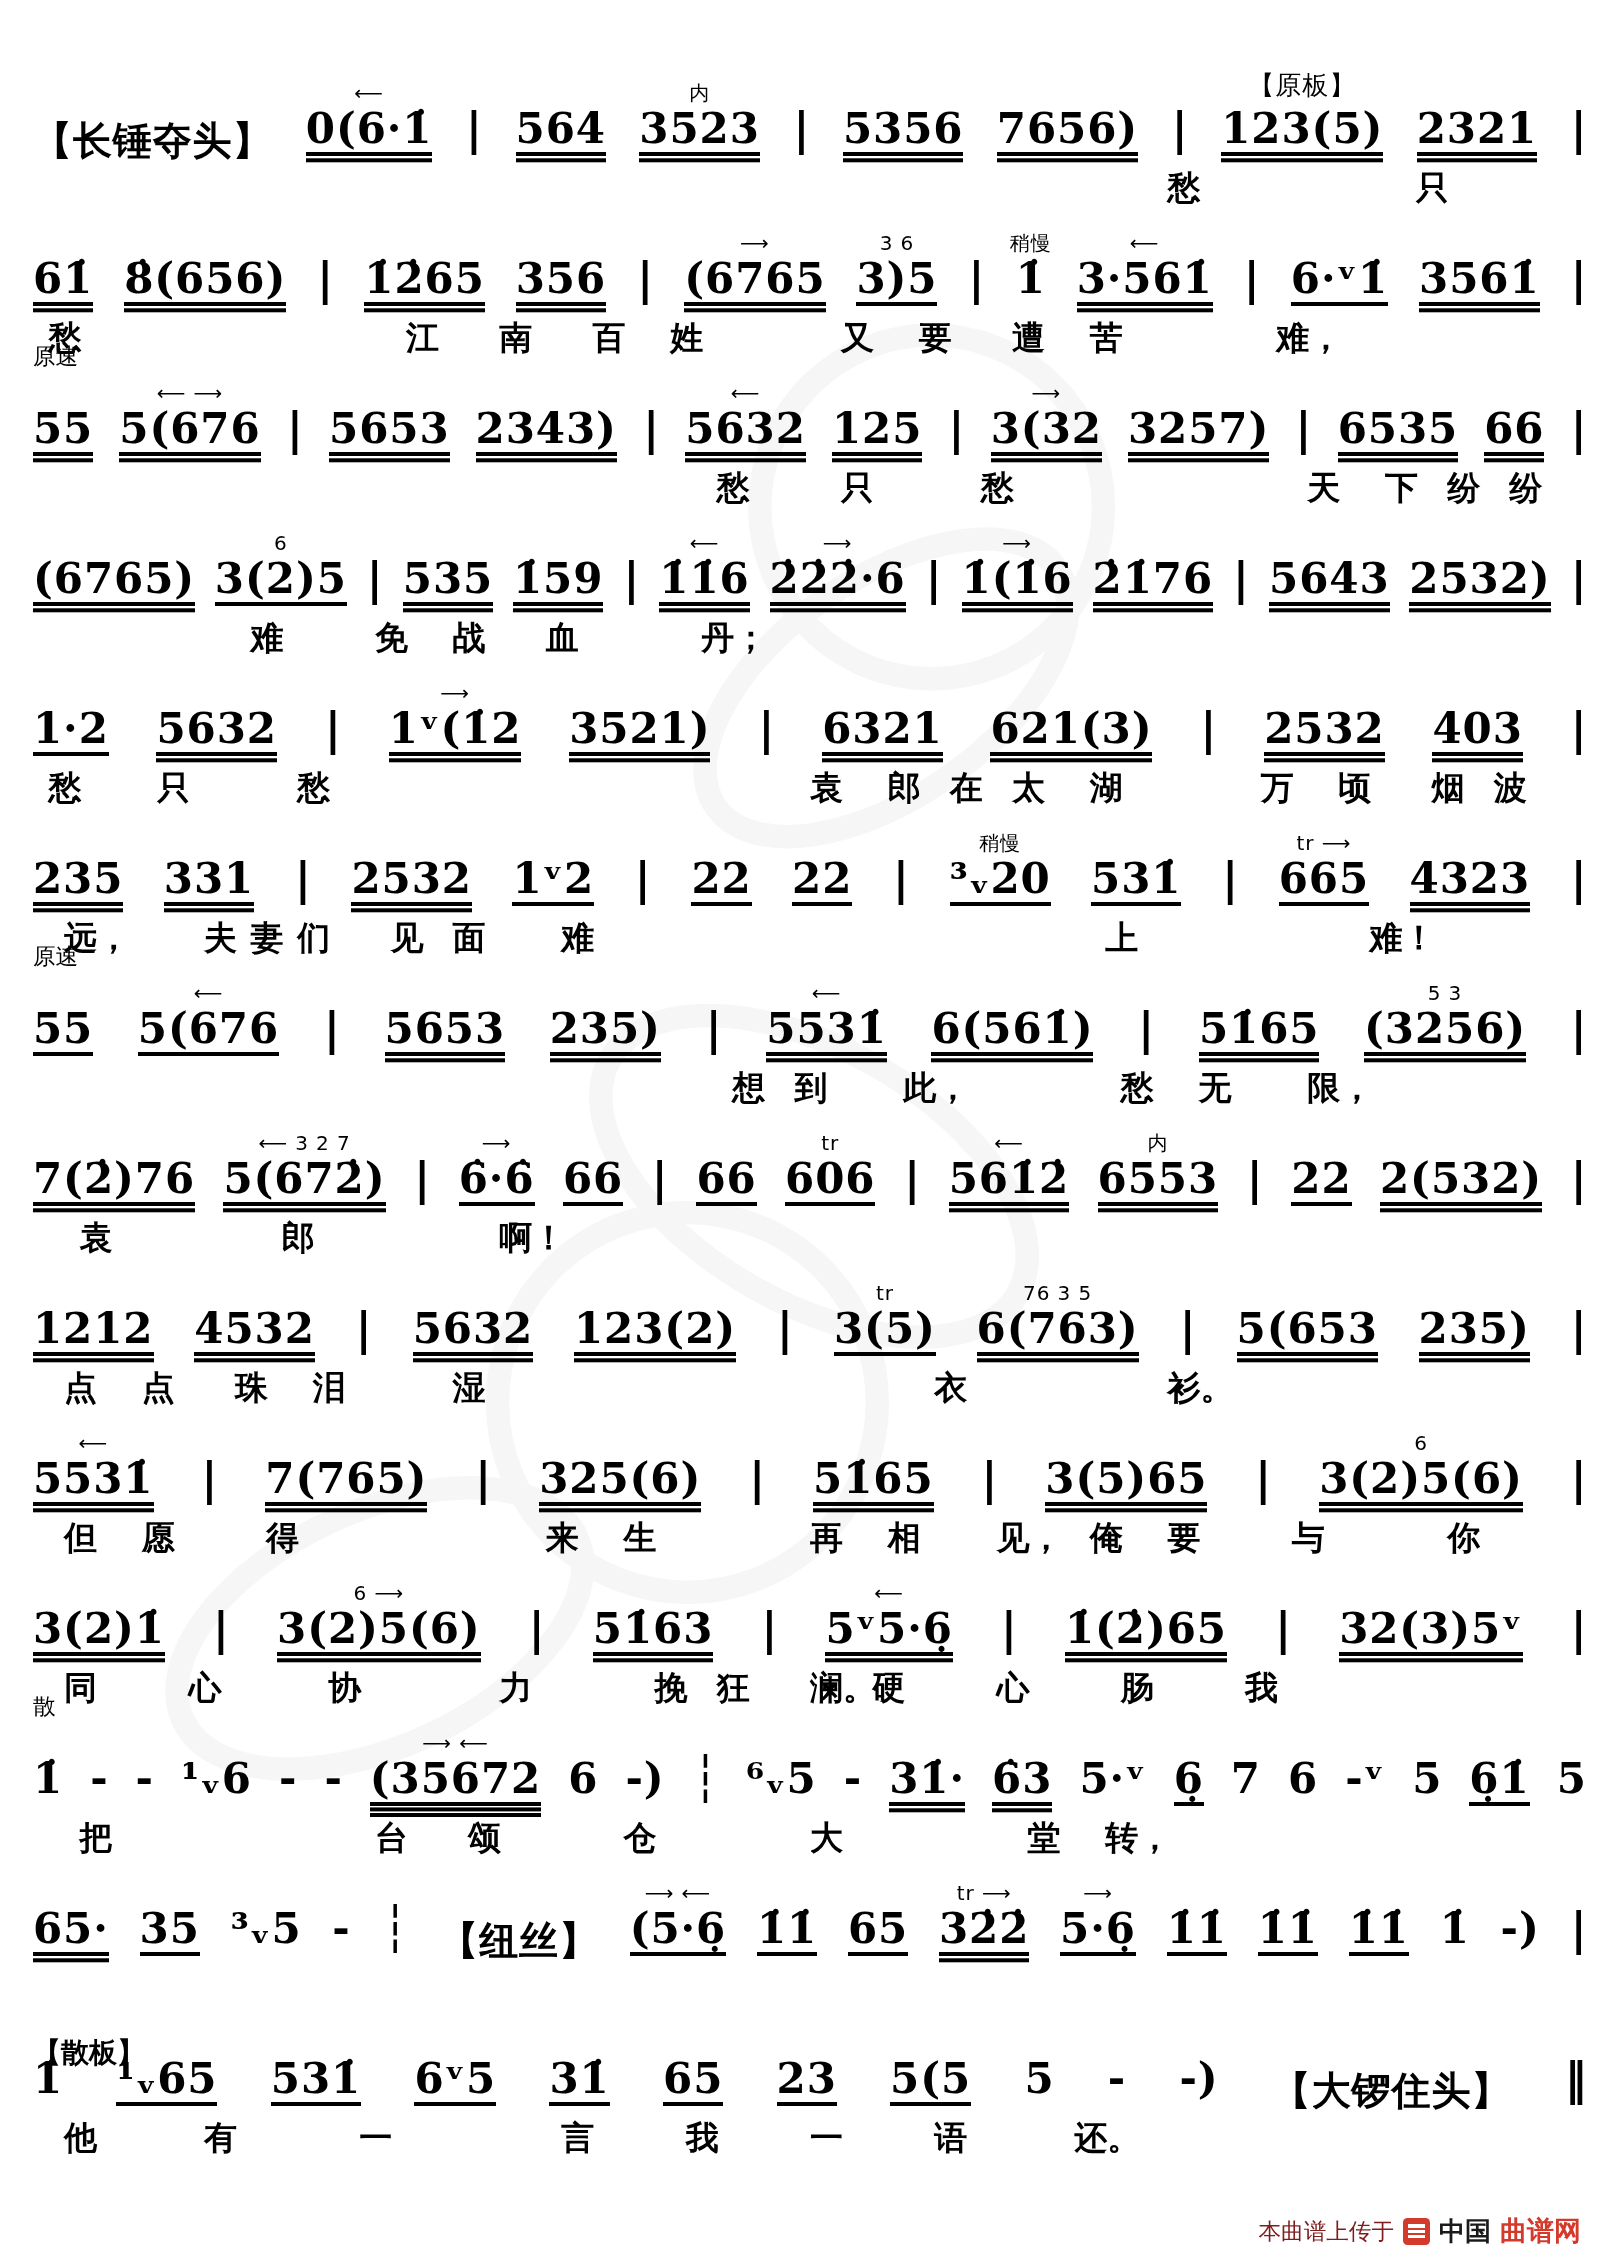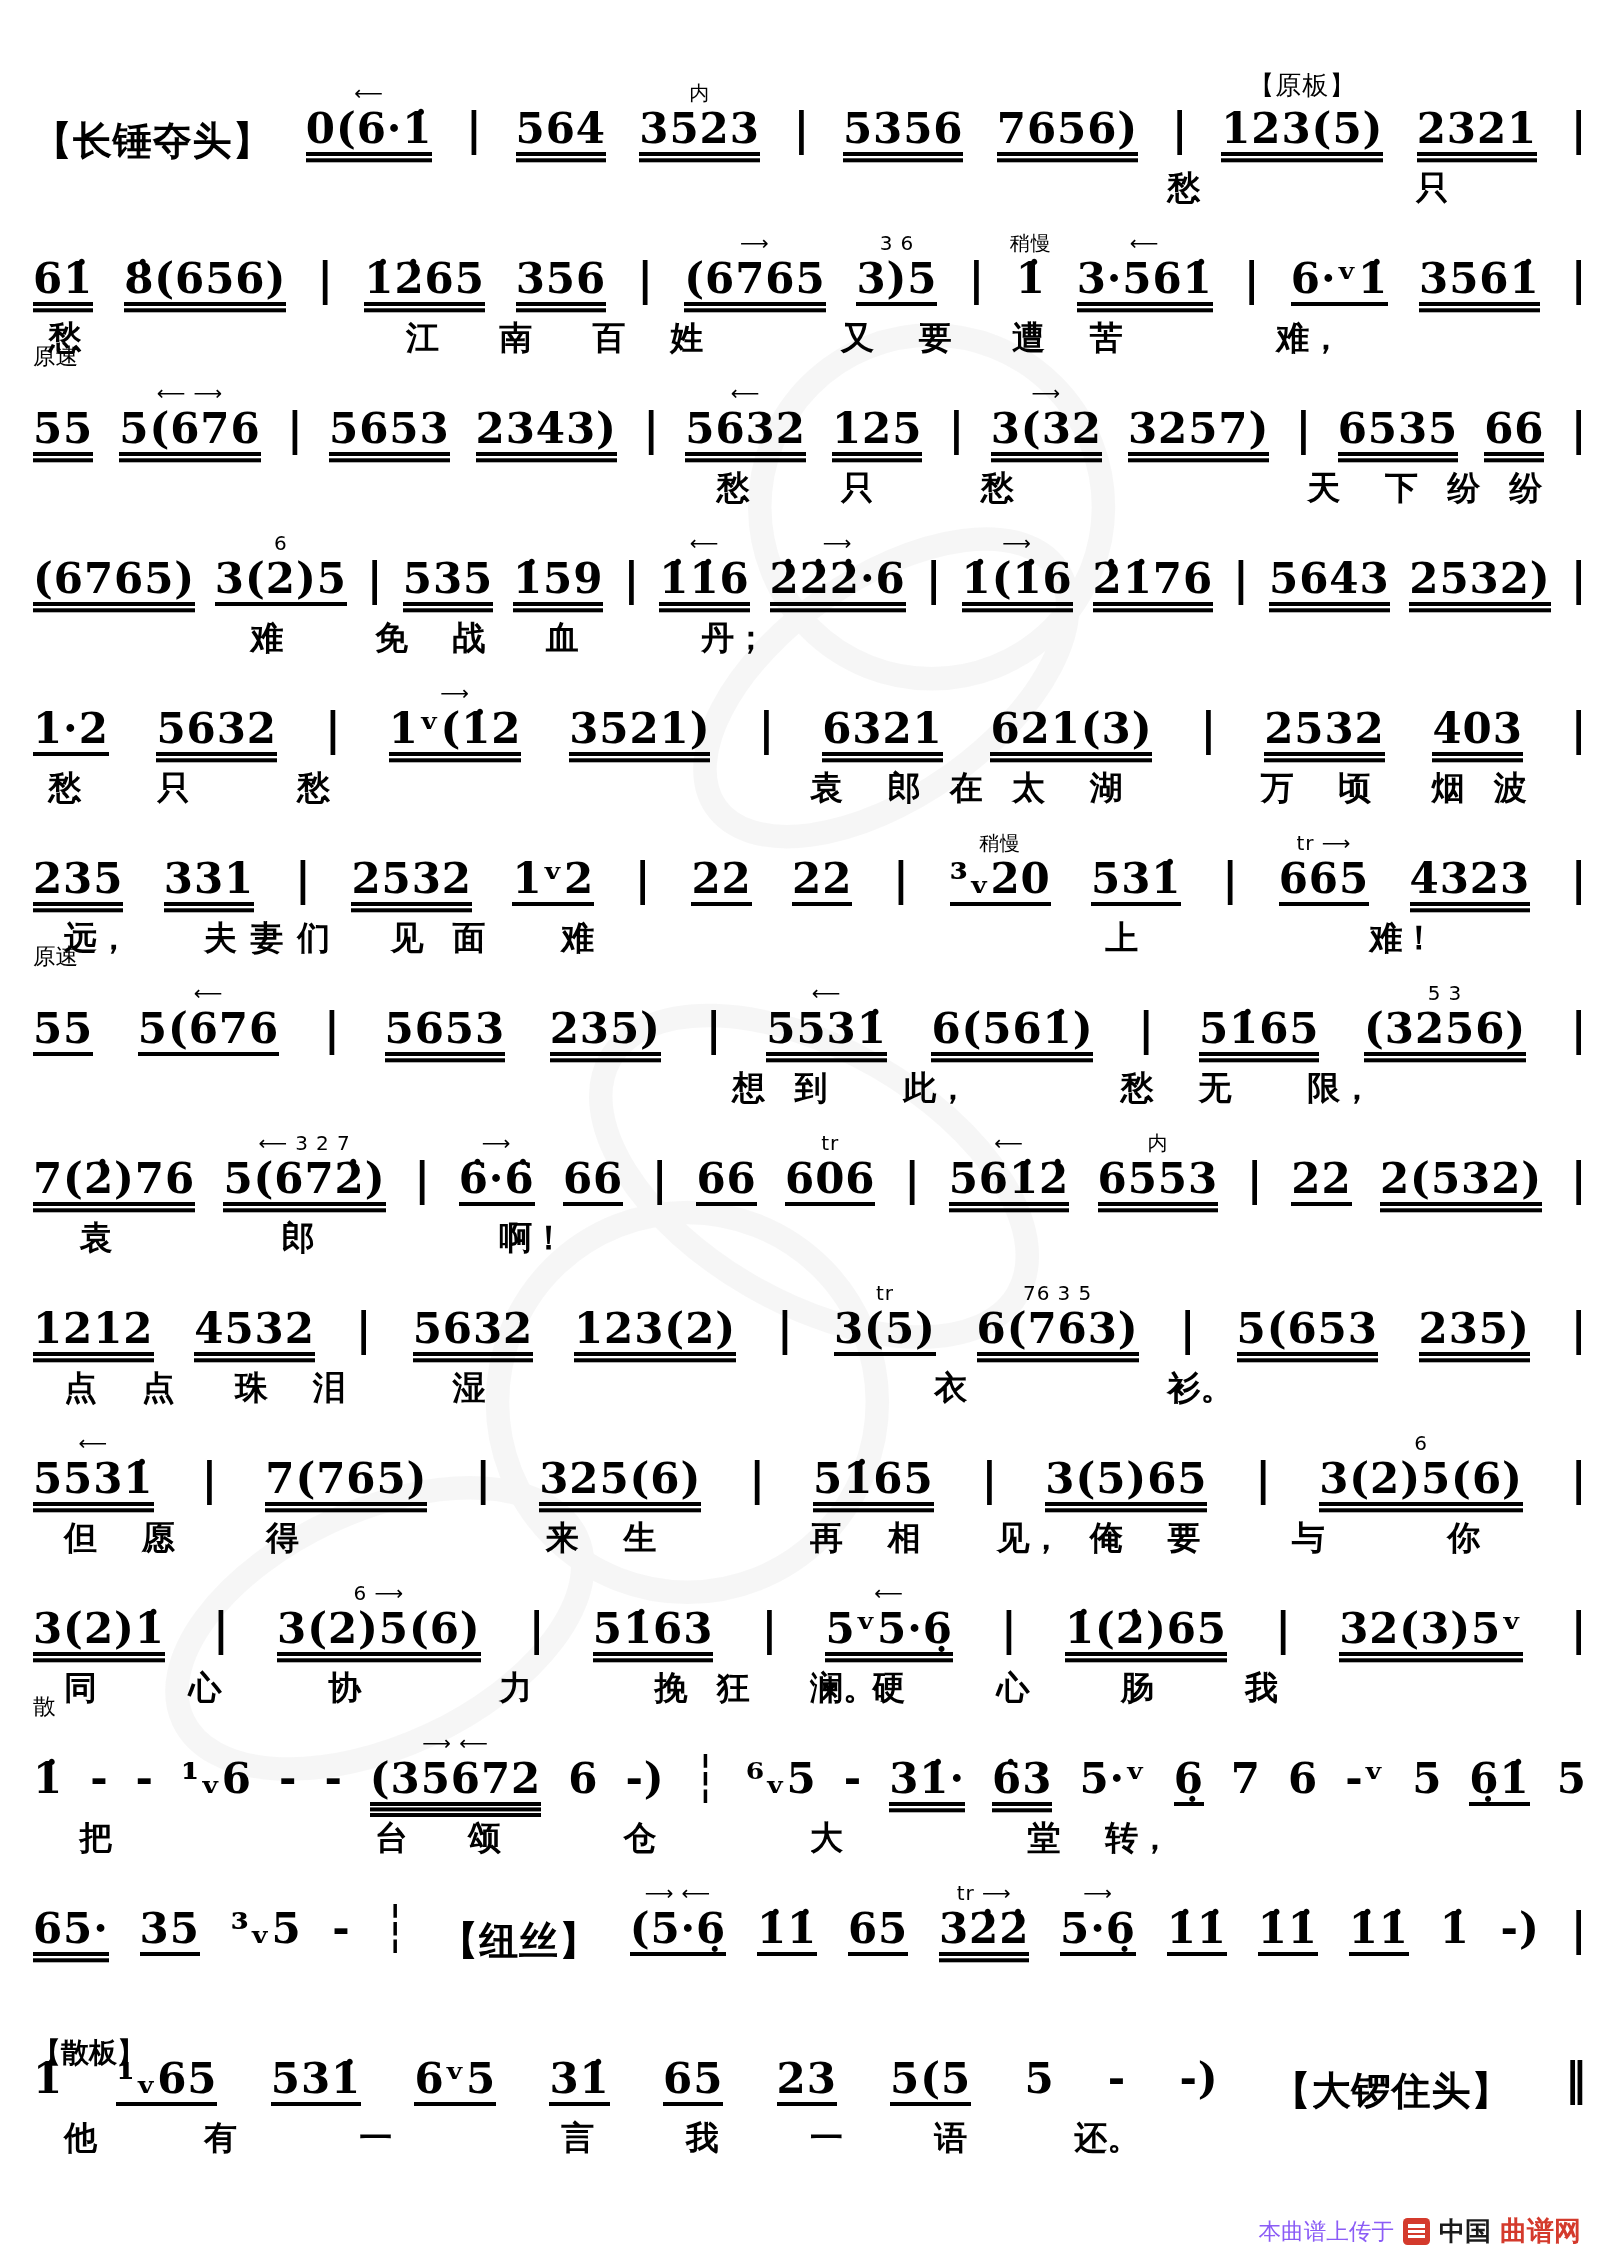--- a/index.html
+++ b/index.html
@@ -50,21 +50,21 @@
   .lbl .txt{padding-bottom:3.6px;}
   .lyrics{position:relative;height:51px;margin-top:1.8px;}
   .lyrics span{
     position:absolute;top:0;font-size:33px;font-weight:bold;
     font-family:"DejaVu Serif",serif;white-space:nowrap;
   }
   .footer{
     position:absolute;right:38px;bottom:12.7px;
     display:flex;align-items:center;gap:9px;
   }
-  .footer .prefix{font-size:22.6px;color:#8b5cf6;font-family:Liberation Serif, serif;}
+  .footer .prefix{font-size:22.6px;color:#7f1d1d;font-family:Liberation Serif, serif;}
   .logo-box{width:27px;height:27px;border-radius:4.5px;position:relative;display:inline-block;}
   .logo-box i{position:absolute;left:5.4px;right:5.4px;height:3.6px;background:#fff;}
   .logo-box i.l1{top:6.3px;} .logo-box i.l2{top:11.8px;} .logo-box i.l3{top:17px;}
   .brand-black{font-size:26px;font-weight:bold;color:#1a1a1a;font-family:"DejaVu Serif",serif;}
   .brand-red{font-size:27px;font-weight:bold;font-family:"DejaVu Serif",serif;}
 </style>
 </head>
 <body>
 
 <svg class="watermark" viewBox="0 0 1790 2500">

